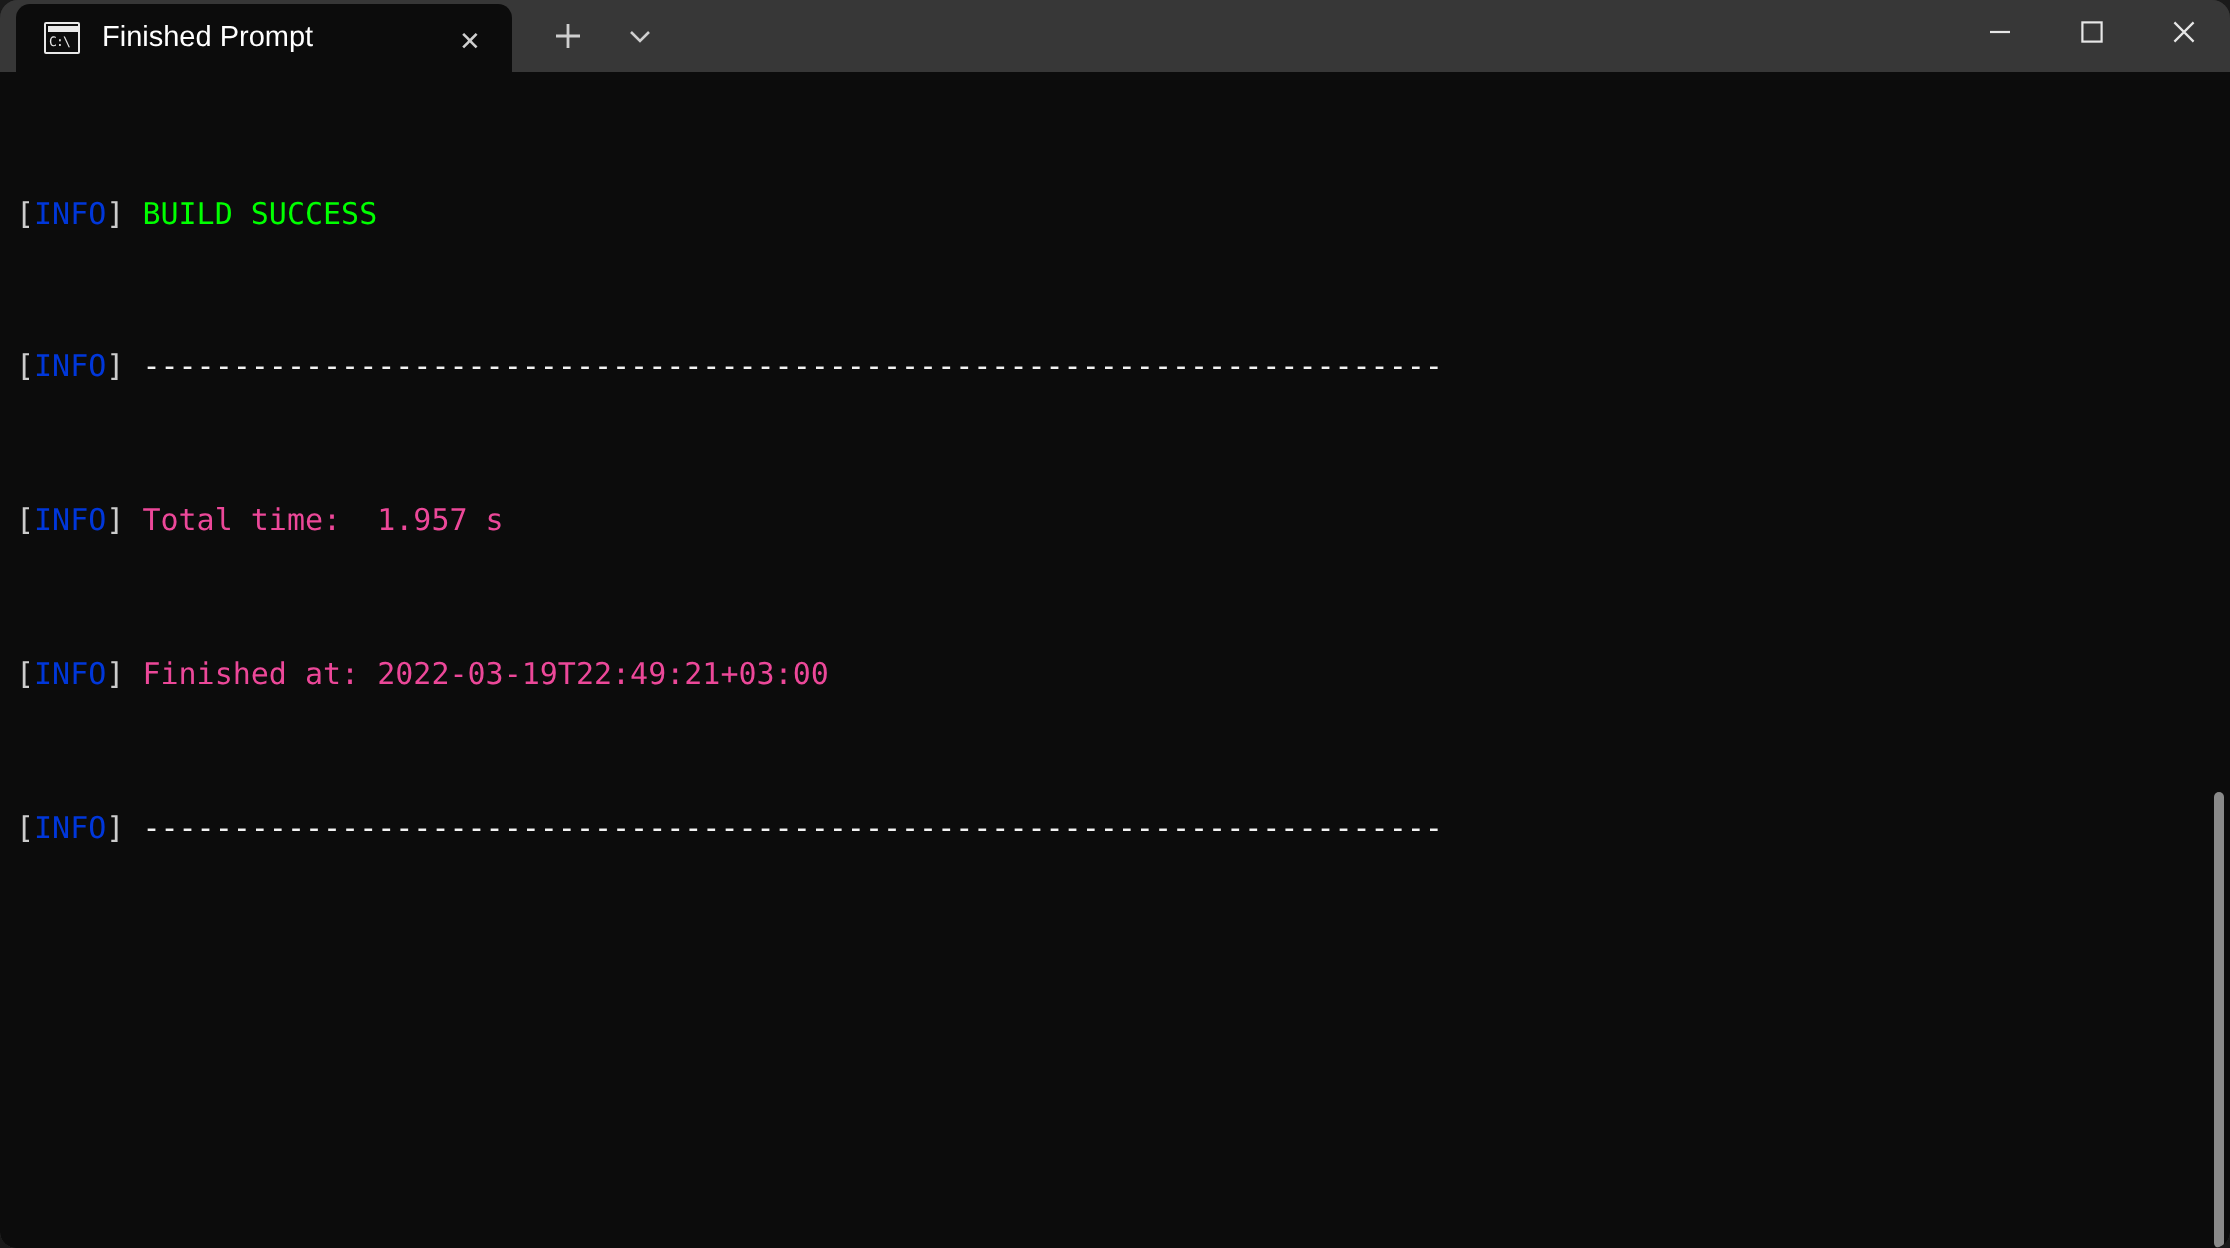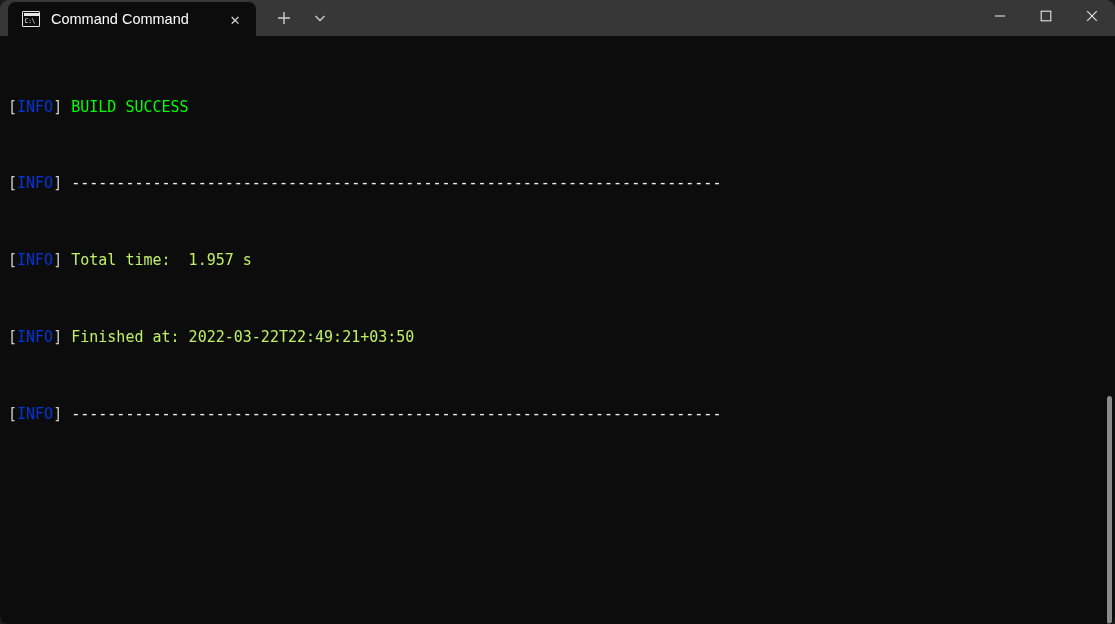--- a/index.html
+++ b/index.html
@@ -157,21 +157,21 @@
     color: #cccccc;
     white-space: pre;
     letter-spacing: 0px;
     padding-top: 4px;
   }
 
   .line { height: 19.2px; }
 
   .c-blue   { color: #0037da; }
   .c-bgreen { color: #00ff00; }
-  .c-white  { color: #bef264; }
+  .c-white  { color: #ec4899; }
   .c-gray   { color: #cccccc; }
 
   .rule { color: #f2f2f2; }
 
   
   .scrollbar-track {
     position: absolute;
     top: 0;
     right: 0;
     width: 10px;
@@ -194,21 +194,21 @@
   <div class="titlebar">
 
     <div class="tabstrip">
 
       <div class="tab">
         <span class="tab-icon">
           <span class="frame"></span>
           <span class="titlestrip"></span>
           <span class="prompt">C:\</span>
         </span>
-        <span class="tab-title">Command Command</span>
+        <span class="tab-title">Finished Prompt</span>
         <span class="tab-close">✕</span>
       </div>
 
       <div class="tabstrip-btn newtab">
         <svg width="14" height="14" viewBox="0 0 14 14" aria-hidden="true">
           <path d="M7 1 L7 13 M1 7 L13 7" stroke="#cfcfcf" stroke-width="1.4" fill="none"></path>
         </svg>
       </div>
 
       <div class="tabstrip-btn">
@@ -242,21 +242,21 @@
   <div class="terminal">
 
     <div class="screen">
 
       <div class="line"><span class="c-gray">[</span><span class="c-blue">INFO</span><span class="c-gray">]</span><span class="c-gray"> </span><span class="c-bgreen">BUILD SUCCESS</span></div>
 
       <div class="line"><span class="c-gray">[</span><span class="c-blue">INFO</span><span class="c-gray">]</span><span class="c-gray"> </span><span class="rule">------------------------------------------------------------------------</span></div>
 
       <div class="line"><span class="c-gray">[</span><span class="c-blue">INFO</span><span class="c-gray">]</span><span class="c-gray"> </span><span class="c-white">Total time:  1.957 s</span></div>
 
-      <div class="line"><span class="c-gray">[</span><span class="c-blue">INFO</span><span class="c-gray">]</span><span class="c-gray"> </span><span class="c-white">Finished at: 2022-03-22T22:49:21+03:50</span></div>
+      <div class="line"><span class="c-gray">[</span><span class="c-blue">INFO</span><span class="c-gray">]</span><span class="c-gray"> </span><span class="c-white">Finished at: 2022-03-19T22:49:21+03:00</span></div>
 
       <div class="line"><span class="c-gray">[</span><span class="c-blue">INFO</span><span class="c-gray">]</span><span class="c-gray"> </span><span class="rule">------------------------------------------------------------------------</span></div>
 
       <div class="line"> </div>
 
 
       
 
       
       

